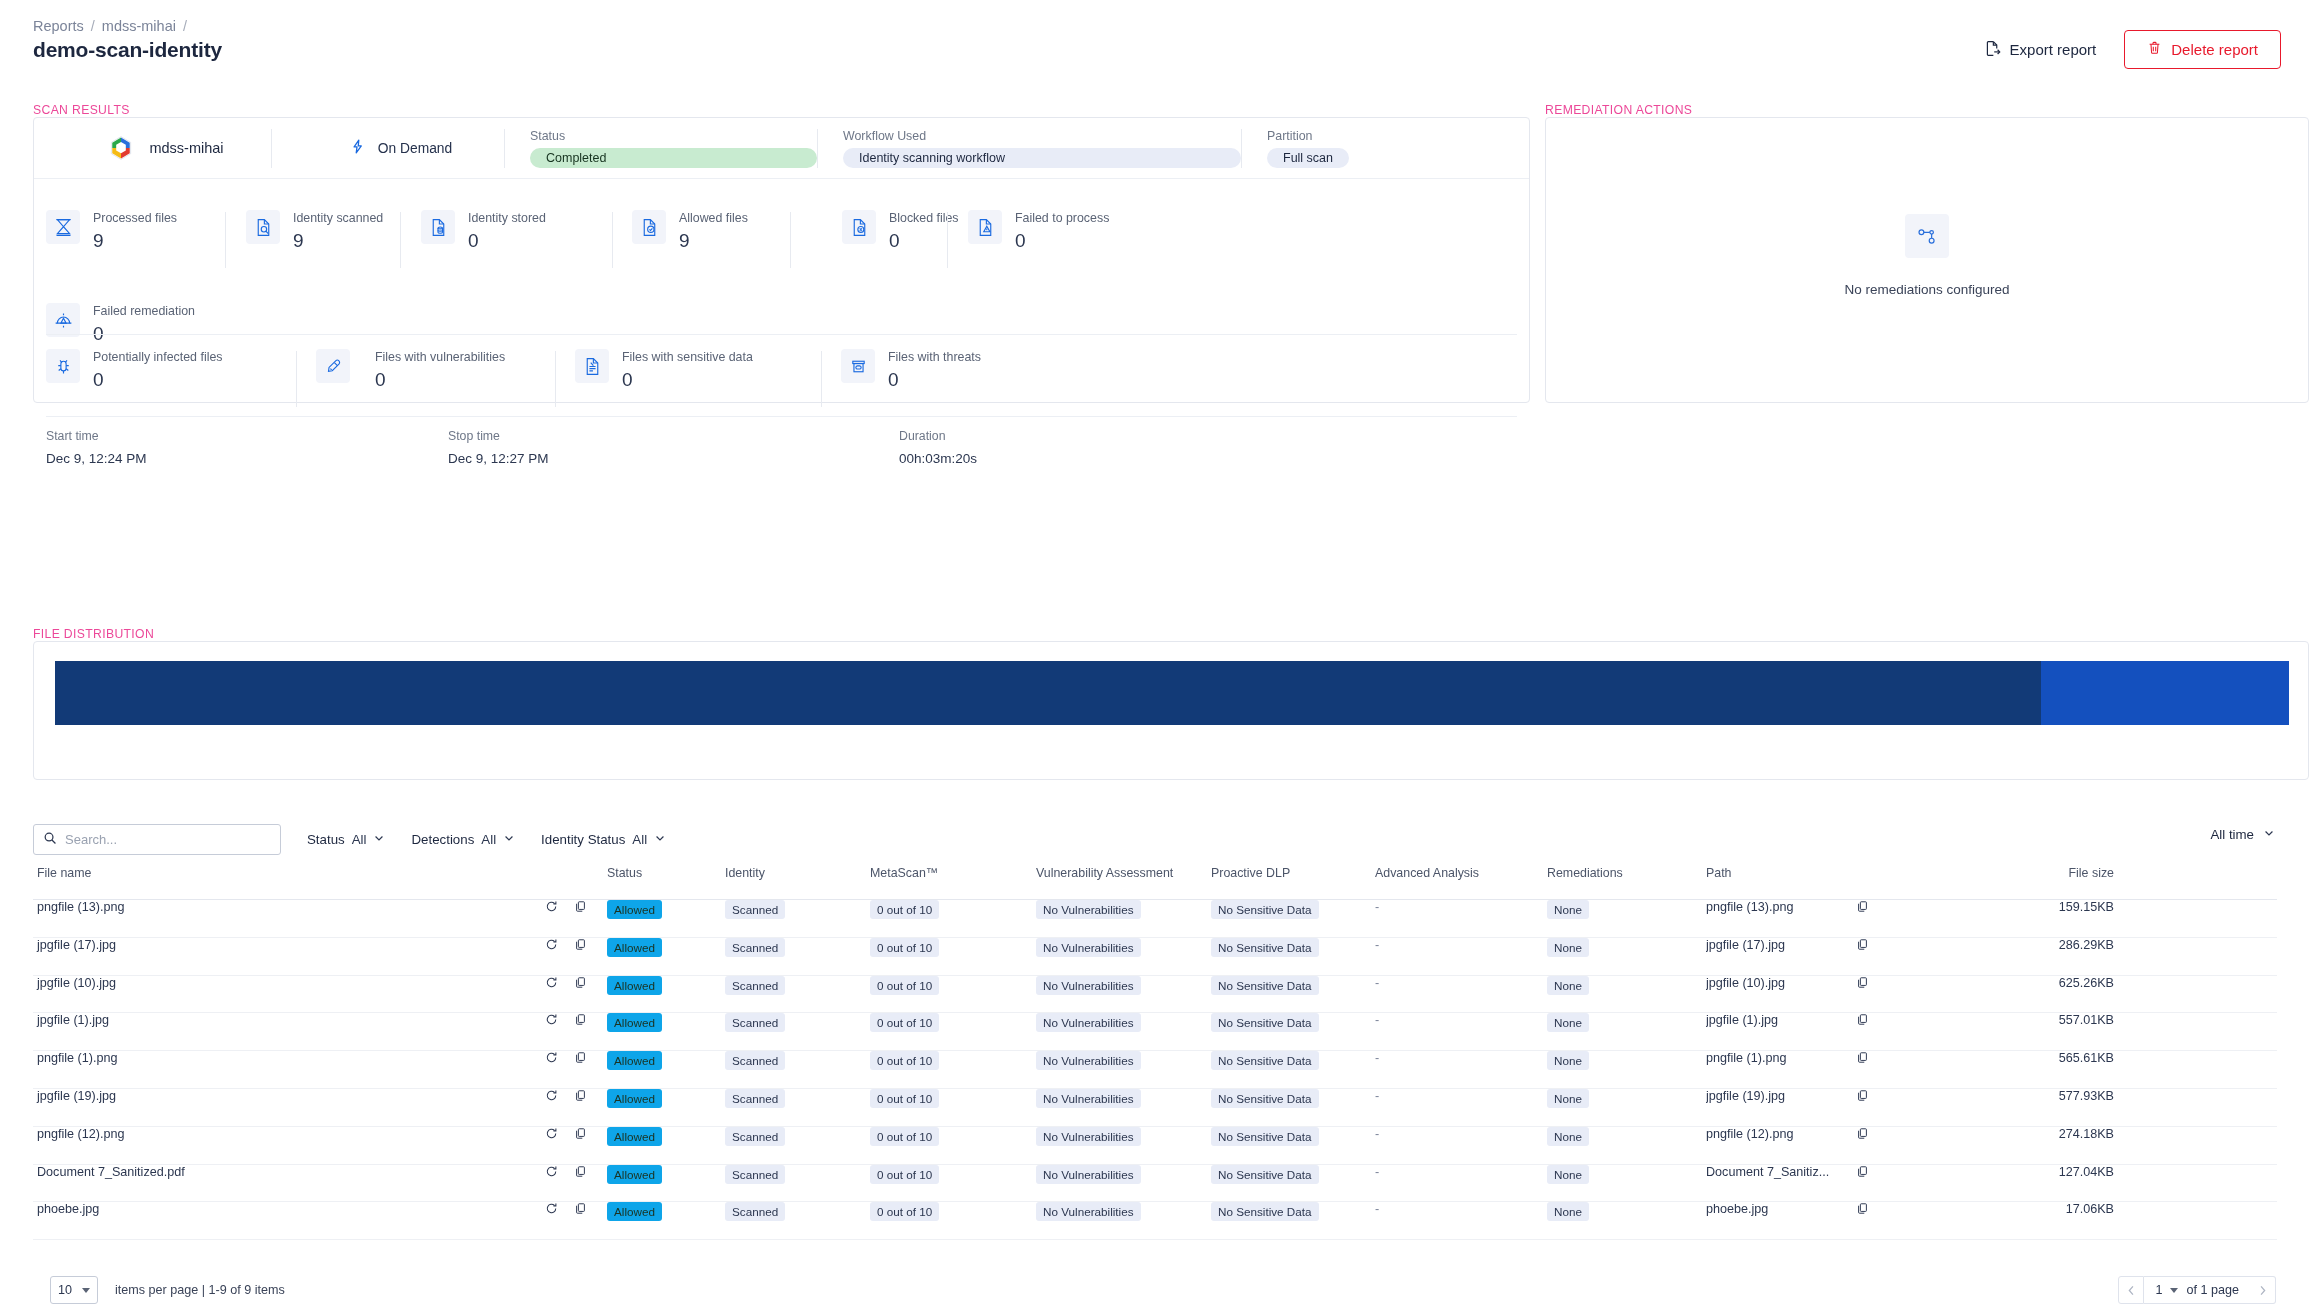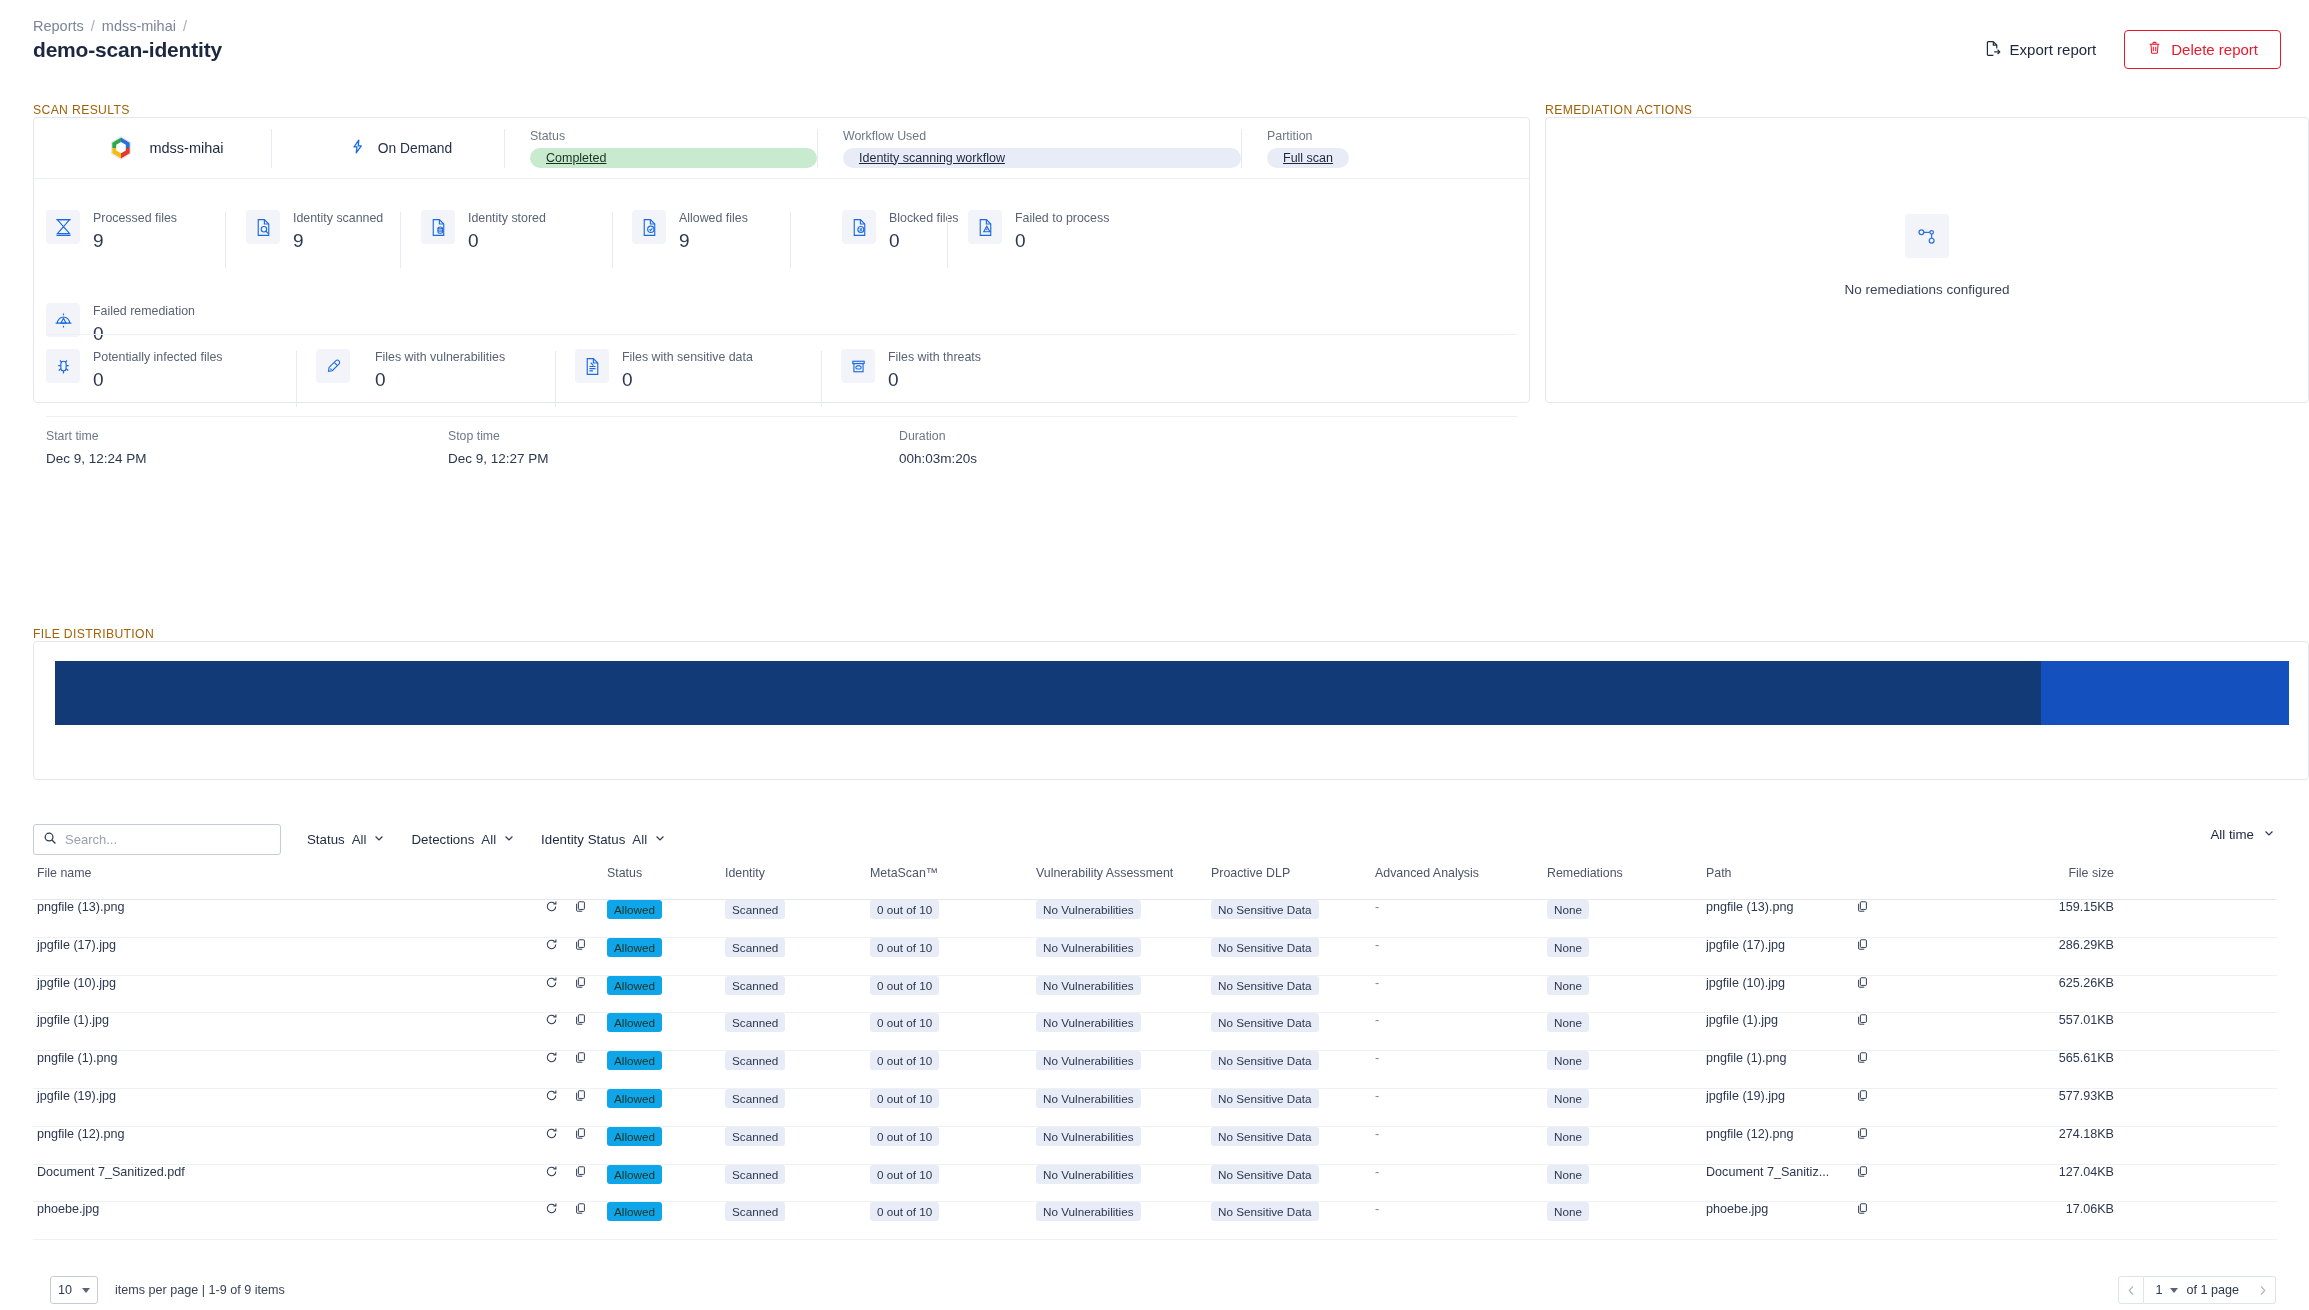--- a/index.html
+++ b/index.html
@@ -16,33 +16,33 @@
   .header { position: absolute; left: 0; top: 0; width: 2309px; height: 76px; }
   .breadcrumb { position: absolute; left: 33px; top: 18px; font-size: 14.5px; color: #7b8499; display: flex; gap: 7px; align-items: center; }
   .breadcrumb .sep { color: #a7adba; }
   .page-title { position: absolute; left: 33px; top: 38px; font-size: 21px; font-weight: bold; color: #1d273f; letter-spacing: -0.2px; }
   .header-actions { position: absolute; right: 28px; top: 30px; display: flex; align-items: center; gap: 22px; }
   .btn-export { display: flex; align-items: center; gap: 9px; font-size: 15px; color: #1d273f; background: none; border: none; cursor: pointer; padding: 7px 6px; }
   .btn-delete { display: flex; align-items: center; gap: 9px; font-size: 15px; color: #e8192c; background: #fff;
     border: 1px solid #e8192c; border-radius: 4px; padding: 9px 22px; cursor: pointer; }
 
   
-  .sec-cap { position: absolute; font-size: 12.2px; letter-spacing: 0.35px; color: #a16207; font-weight: normal; }
+  .sec-cap { position: absolute; font-size: 12.2px; letter-spacing: 0.35px; color: #ec4899; font-weight: normal; }
 
   
   .card { position: absolute; background: #fff; border: 1px solid #e4e7ee; border-radius: 4px; }
 
   
   #scan-results-card { left: 33px; top: 117px; width: 1497px; height: 286px; }
 
   .sr-top { position: relative; height: 61px; border-bottom: 1px solid #eceff4; display: flex; align-items: center; }
   .sr-top .cell { position: relative; height: 61px; display: flex; flex-direction: column; justify-content: center; padding-left: 26px; }
   .sr-top .cell + .cell::before { content: ""; position: absolute; left: 0; top: 11px; bottom: 11px; width: 1px; background: #e7eaf0; }
   .sr-label { font-size: 12.4px; color: #6e7788; margin-bottom: 5px; }
-  .badge { display: inline-block; font-size: 12.5px; padding: 3px 16px; border-radius: 10px; text-decoration: underline; }
+  .badge { display: inline-block; font-size: 12.5px; padding: 3px 16px; border-radius: 10px; }
   .badge-green { background: #c8ebd0; color: #16331f; }
   .badge-grayblue { background: #e8ecf7; color: #1d273f; }
   .project-name { font-size: 14.5px; color: #1d273f; }
 
   .hexlogo { width: 28px; height: 28px; }
 
   .tiles { position: relative; }
   .tile { position: absolute; display: flex; align-items: flex-start; }
   .tile .ibox { width: 34px; height: 34px; background: #f2f4fa; border-radius: 4px; display: flex; align-items: center; justify-content: center; margin-right: 13px; flex: none; }
   .tile .tlabel { font-size: 12.4px; color: #5a6375; margin-top: 1px; }

